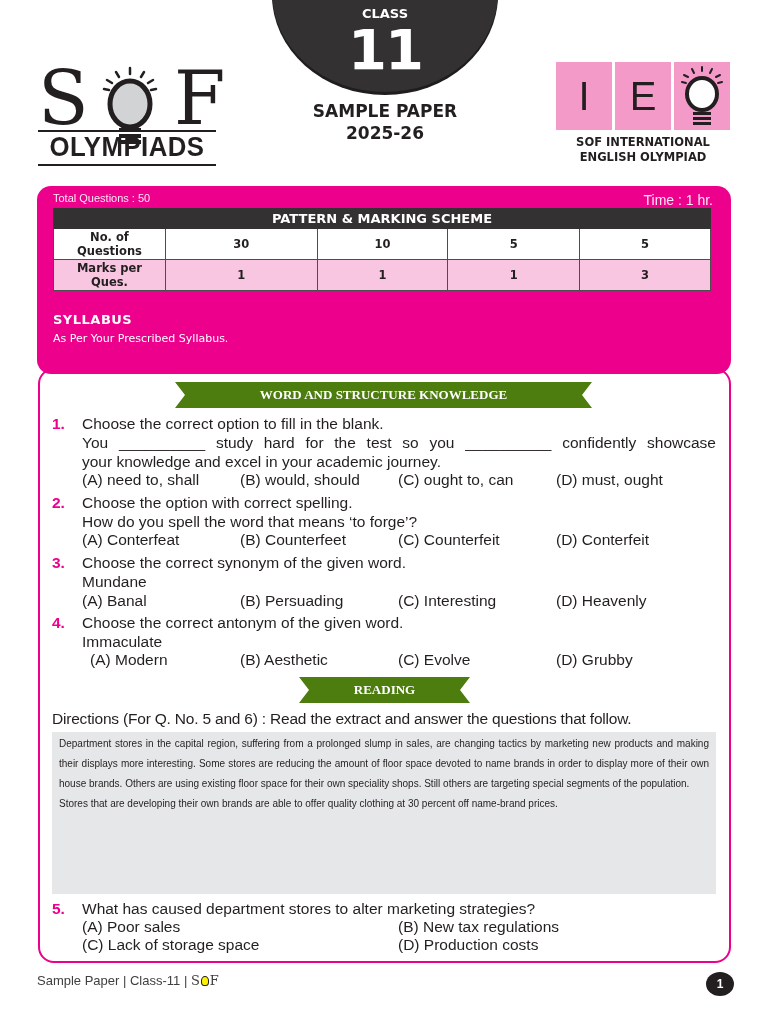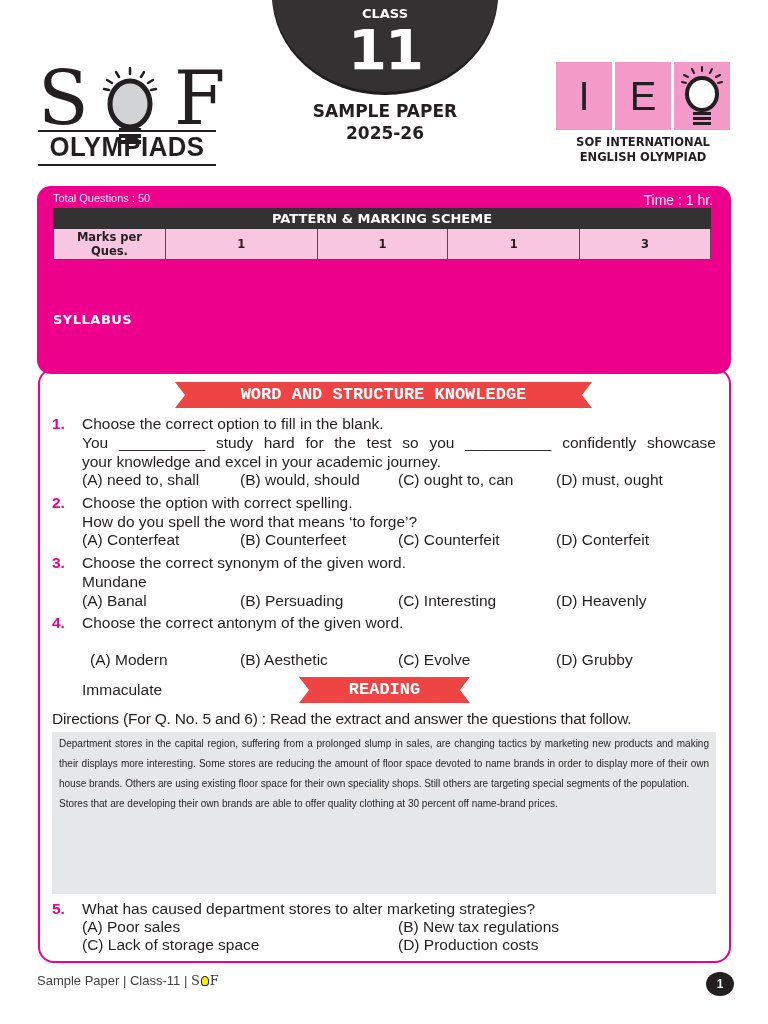--- a/index.html
+++ b/index.html
@@ -31,26 +31,26 @@
   .pattern-box { position: absolute; left: 37px; top: 186px; width: 694px; height: 188px; background: #ec008c; border-radius: 14px; }
   .total-q { position: absolute; left: 16px; top: 6px; color: #ffffff; font-family: "Liberation Sans", sans-serif; font-size: 11px; opacity: 0.9; }
   .time { position: absolute; right: 18px; top: 6px; color: #ffffff; font-family: "Liberation Sans", sans-serif; font-size: 14px; opacity: 0.9; }
   .scheme-table { position: absolute; left: 16px; top: 22px; width: 658px; border-collapse: collapse; font-weight: bold; font-size: 11.5px; color: #231f20; }
   .scheme-table th.head { background: #333132; color: #ffffff; font-size: 13px; height: 20px; border: 1px solid #333132; }
   .scheme-table td { border: 1px solid #4d4d4f; text-align: center; padding: 1px 4px; line-height: 14px; }
   .scheme-table tr.row-header td { background: #f9c6e1; height: 33px; }
   .scheme-table tr.row-count td { background: #ffffff; height: 18px; }
   .scheme-table tr.row-marks td { background: #f9c6e1; height: 19px; }
   .syllabus-title { position: absolute; left: 16px; top: 126px; color: #ffffff; font-weight: bold; font-size: 13px; letter-spacing: 0.5px; }
-  .syllabus-text { position: absolute; left: 16px; top: 146px; color: #ffffff; font-size: 11px; margin-top: 40px; }
+  .syllabus-text { position: absolute; left: 16px; top: 146px; color: #ffffff; font-size: 11px; }
 
   
   .content-box { position: absolute; left: 38px; top: 368px; width: 693px; height: 595px; border: 2px solid #ec008c; border-radius: 16px; }
 
-  .ribbon { position: absolute; height: 26px; background: #ef4444; color: #ffffff; font-family: Liberation Mono, monospace; font-weight: bold; font-size: 17px; line-height: 26px; text-align: center;
+  .ribbon { position: absolute; height: 26px; background: #4d7c0f; color: #ffffff; font-family: Liberation Serif, serif; font-weight: bold; font-size: 13px; line-height: 26px; text-align: center;
             clip-path: polygon(0 0, 100% 0, calc(100% - 10px) 50%, 100% 100%, 0 100%, 10px 50%); }
   .ribbon-wsk { left: 175px; top: 382px; width: 417px; }
   .ribbon-reading { left: 299px; top: 677px; width: 171px; }
 
   .q { position: absolute; left: 52px; width: 670px; font-family: "Liberation Sans", sans-serif; font-size: 15.5px; line-height: 19px; color: #231f20; }
   .q-num { position: absolute; left: 0; top: 0; color: #ec008c; font-weight: bold; }
   .q-line { position: absolute; left: 30px; white-space: nowrap; }
   .q-line.justify { width: 634px; text-align: justify; text-align-last: justify; }
   .opt { position: absolute; white-space: nowrap; }
 
@@ -134,20 +134,27 @@
       <col style="width:112px">
         <col style="width:152px">
         <col style="width:131px">
         <col style="width:132px">
         <col style="width:131px">
     </colgroup>
     <tbody>
         <tr>
       <th class="head" colspan="5">PATTERN &amp; MARKING SCHEME</th>
     </tr>
+    <tr class="row-count">
+      <td>No. of Questions</td>
+      <td>30</td>
+      <td>10</td>
+      <td>5</td>
+      <td>5</td>
+    </tr>
     <tr class="row-marks">
       <td>Marks per Ques.</td>
       <td>1</td>
       <td>1</td>
       <td>1</td>
       <td>3</td>
     </tr>
   </tbody>
     </table>
 
@@ -186,21 +193,21 @@
   <span class="q-line" style="top:19px;">Mundane</span>
   <span class="opt" style="left:30px;top:38px;">(A)  Banal</span>
   <span class="opt" style="left:188px;top:38px;">(B)  Persuading</span>
   <span class="opt" style="left:346px;top:38px;">(C)  Interesting</span>
   <span class="opt" style="left:504px;top:38px;">(D)  Heavenly</span>
 </div>
 
 <div class="q" style="top:613px;height:60px;">
   <span class="q-num">4.</span>
   <span class="q-line" style="top:0;">Choose the correct antonym of the given word.</span>
-  <span class="q-line" style="top:19px;margin-top:48px;">Immaculate</span>
+  <span class="q-line" style="top:19px;">Immaculate</span>
   <span class="opt" style="left:38px;top:37px;">(A)  Modern</span>
   <span class="opt" style="left:188px;top:37px;">(B)  Aesthetic</span>
   <span class="opt" style="left:346px;top:37px;">(C)  Evolve</span>
   <span class="opt" style="left:504px;top:37px;">(D)  Grubby</span>
 </div>
 
 <div class="ribbon ribbon-reading">READING</div>
 
 <div class="directions">Directions (For Q. No. 5 and 6) : Read the extract and answer the questions that follow.</div>
 

